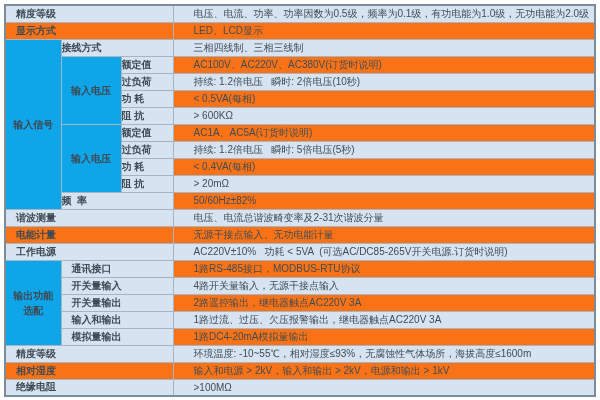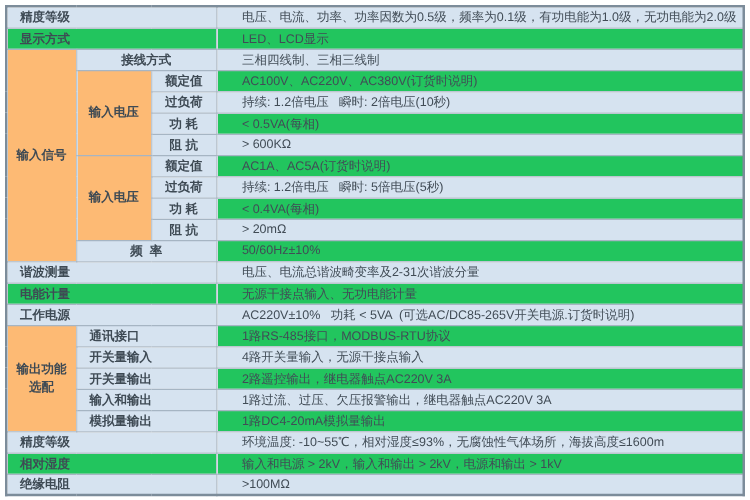--- a/index.html
+++ b/index.html
@@ -15,28 +15,28 @@
   td{
     border:1px solid #a6b5c3;
     font-size:10px;
     color:#414c56;
     padding:0 4px 0 8px;
     white-space:pre;
     overflow:hidden;
     vertical-align:middle;
   }
   td.lbl{font-weight:bold;color:#3e4a54;padding-left:10px;}
-  td.sub{font-weight:bold;color:#3e4a54;text-align:center;padding:0;}
+  td.sub{font-weight:bold;color:#3e4a54;text-align:left;padding:0;}
   td.grp{
-    background:#fdba74;font-weight:bold;color:#3e4a54;
+    background:#0ea5e9;font-weight:bold;color:#3e4a54;
     text-align:center;padding:0;white-space:normal;line-height:1.5;
   }
   td.val{padding-left:20px;}
   .bg-b{background:#d6e3f0;}
-  .bg-w{background:#22c55e;}
+  .bg-w{background:#f97316;}
   tr{height:17px;}
 </style>
 </head>
 <body>
 
 <table class="spec">
   <colgroup>
     <col style="width:56px">
       <col style="width:60px">
       <col style="width:52px">
@@ -85,21 +85,21 @@
   <tr>
     <td class="sub bg-b">功 耗</td>
     <td class="val bg-w">&lt; 0.4VA(每相)</td>
   </tr>
   <tr>
     <td class="sub bg-b">阻 抗</td>
     <td class="val bg-b">&gt; 20mΩ</td>
   </tr>
   <tr>
     <td colspan="2" class="sub bg-b">频  率</td>
-    <td class="val bg-w">50/60Hz±10%</td>
+    <td class="val bg-w">50/60Hz±82%</td>
   </tr>
   <tr>
     <td colspan="3" class="lbl bg-b">谐波测量</td>
     <td class="val bg-b">电压、电流总谐波畸变率及2-31次谐波分量</td>
   </tr>
   <tr>
     <td colspan="3" class="lbl bg-w">电能计量</td>
     <td class="val bg-w">无源干接点输入、无功电能计量</td>
   </tr>
   <tr>

